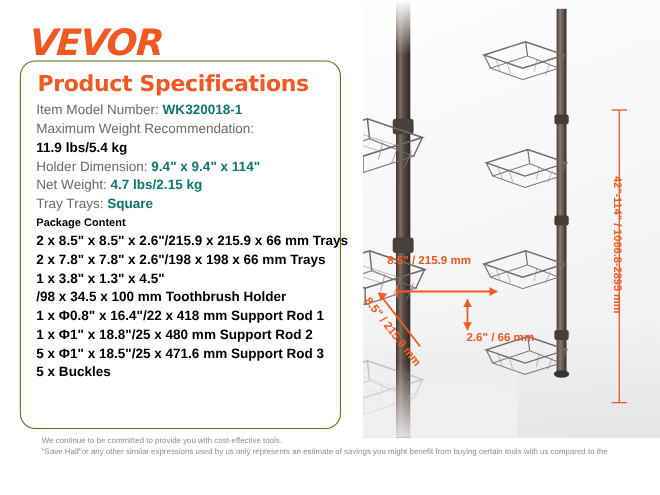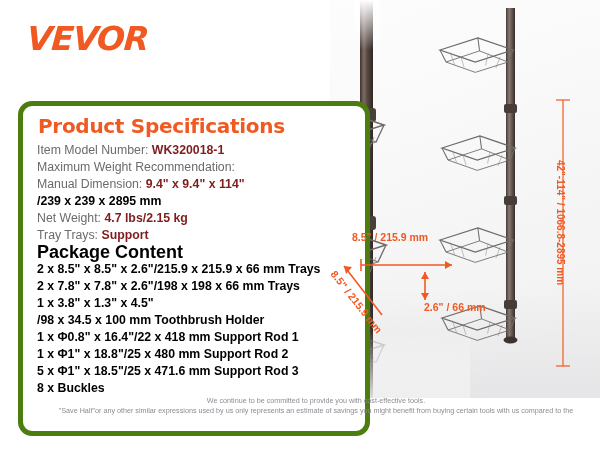--- a/index.html
+++ b/index.html
@@ -26,52 +26,50 @@
   .logo{
     position:absolute;left:27px;top:22px;
     font-size:33px;font-weight:bold;letter-spacing:-1px;
     color:#F05A22;font-family:"DejaVu Sans",sans-serif;
     font-style:italic;transform:skewX(-4deg);
     line-height:1;
   }
 
   
   .card{
-    position:absolute;left:18px;top:55px;width:352px;height:335px;
-    background:#ffffff;border:5px solid #4d7c0f;border-radius:14px;
+    position:absolute;left:18px;top:55px;width:292px;height:335px;
+    background:#ffffff;border:1px solid #4d7c0f;border-radius:14px;
     box-sizing:border-box;
-    margin-top:46px;
   }
   .card-title{
     position:absolute;left:15px;top:8px;
     font-size:20px;font-weight:bold;color:#F05A22;
     font-family:"DejaVu Sans",sans-serif;letter-spacing:-.3px;
   }
   .spec-list{
     position:absolute;left:14px;top:36px;width:300px;
   }
   .spec-row{
     font-size:12.3px;line-height:17px;color:#6b6b6b;
     white-space:nowrap;font-family:"Liberation Sans",sans-serif;
   }
-  .spec-row b{color:#7f1d1d;font-weight:bold;}
+  .spec-row b{color:#0f766e;font-weight:bold;}
   .spec-row.strong{color:#000;font-weight:bold;}
-  .pkg-head{font-size:18px;line-height:17px;color:#000;font-weight:bold;}
+  .pkg-head{font-size:10px;line-height:17px;color:#000;font-weight:bold;}
   .pkg-row{
     font-size:12.3px;line-height:17px;color:#000;font-weight:bold;
     white-space:nowrap;
   }
   .pkg-row .gap{display:inline-block;width:22px;}
 
   
   .disclaimer{
     position:absolute;left:38px;top:396px;width:556px;
     font-size:7.2px;line-height:10.2px;color:#8d8d93;
     font-family:"Liberation Sans",sans-serif;
-    text-align:center;
   }
   .disclaimer div{white-space:nowrap;}
 
   
   .dim-label{
     position:absolute;color:#F05A22;font-weight:bold;
     font-size:10.5px;font-family:"Liberation Sans",sans-serif;
     white-space:nowrap;
   }
   .dim-vert{
@@ -184,34 +182,34 @@
     </svg>
   </div>
 
   <div class="logo">VEVOR</div>
 
   <div class="card">
     <div class="card-title">Product Specifications</div>
     <div class="spec-list">
       <div class="spec-row"><span>Item Model Number: </span><b>WK320018-1</b></div>
       <div class="spec-row"><span>Maximum Weight Recommendation:</span></div>
-      <div class="spec-row"><span>Manual Dimension: </span><b>9.4" x 9.4" x 114"</b></div>
-      <div class="spec-row strong">/239 x 239 x 2895 mm</div>
+      <div class="spec-row strong">11.9 lbs/5.4 kg</div>
+      <div class="spec-row"><span>Holder Dimension: </span><b>9.4" x 9.4" x 114"</b></div>
       <div class="spec-row"><span>Net Weight: </span><b>4.7 lbs/2.15 kg</b></div>
-      <div class="spec-row"><span>Tray Trays: </span><b>Support</b></div>
+      <div class="spec-row"><span>Tray Trays: </span><b>Square</b></div>
 
       <div class="pkg-head">Package Content</div>
       <div class="pkg-row">2 x 8.5" x 8.5" x 2.6"/215.9 x 215.9 x 66 mm Trays</div>
       <div class="pkg-row">2 x 7.8" x 7.8" x 2.6"/198 x 198 x 66 mm Trays</div>
       <div class="pkg-row">1 x 3.8" x 1.3" x 4.5"</div>
       <div class="pkg-row">/98 x 34.5 x 100 mm Toothbrush Holder</div>
       <div class="pkg-row">1 x Φ0.8" x 16.4"/22 x 418 mm Support Rod 1</div>
       <div class="pkg-row">1 x Φ1" x 18.8"/25 x 480 mm Support Rod 2</div>
       <div class="pkg-row">5 x Φ1" x 18.5"/25 x 471.6 mm Support Rod 3</div>
-      <div class="pkg-row">8 x Buckles</div>
+      <div class="pkg-row">5 x Buckles</div>
     </div>
   </div>
 
   <svg style="position:absolute;left:0;top:0;width:600px;height:450px;pointer-events:none;">
 
     <line x1="563" y1="100" x2="563" y2="366" stroke="#F05A22" stroke-width="1.2"></line>
     <line x1="556" y1="100" x2="570" y2="100" stroke="#F05A22" stroke-width="1.2"></line>
     <line x1="556" y1="366" x2="570" y2="366" stroke="#F05A22" stroke-width="1.2"></line>
 
     <line x1="361" y1="265" x2="452" y2="265" stroke="#F05A22" stroke-width="1.6"></line>

